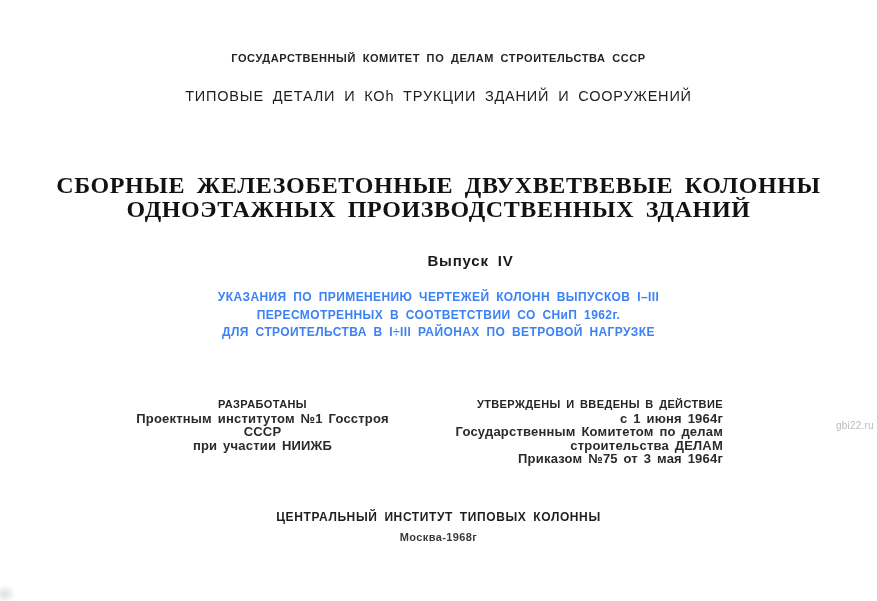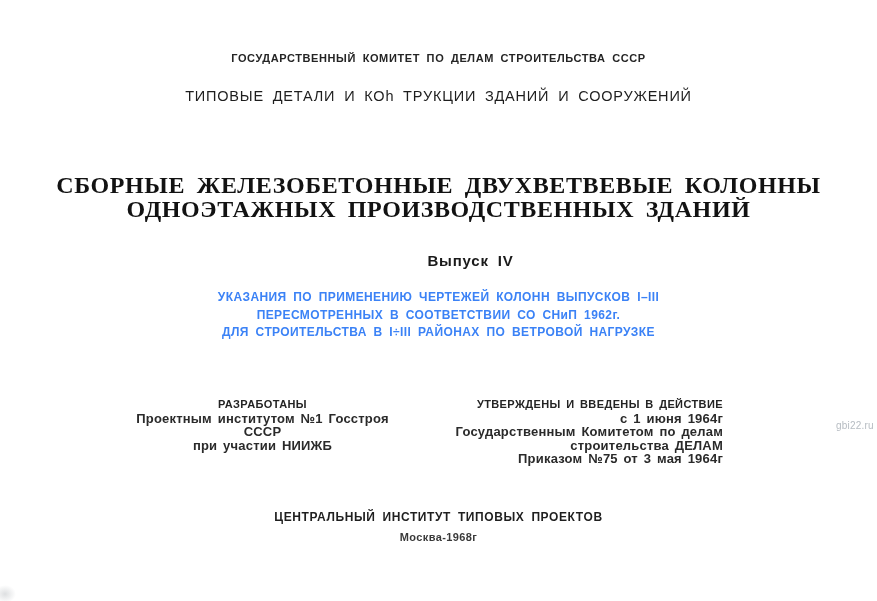--- a/index.html
+++ b/index.html
@@ -158,21 +158,21 @@
   </div>
 
   <div class="col-block approved">
     <div class="block-heading">УТВЕРЖДЕНЫ И ВВЕДЕНЫ В ДЕЙСТВИЕ</div>
     <div class="block-line">с 1 июня 1964г</div>
     <div class="block-line">Государственным Комитетом по делам</div>
     <div class="block-line">строительства ДЕЛАМ</div>
     <div class="block-line">Приказом №75 от 3 мая 1964г</div>
   </div>
 
-  <div class="abs publisher">ЦЕНТРАЛЬНЫЙ ИНСТИТУТ ТИПОВЫХ ПРОЕКТОВ</div>
+  <div class="abs publisher">ЦЕНТРАЛЬНЫЙ ИНСТИТУТ ТИПОВЫХ КОЛОННЫ</div>
 
   <div class="abs city-year">Москва-1968г</div>
 
   <div class="watermark">gbi22.ru</div>
 
   <div class="smudge"></div>
 
 </div>
 
 </body></html>

